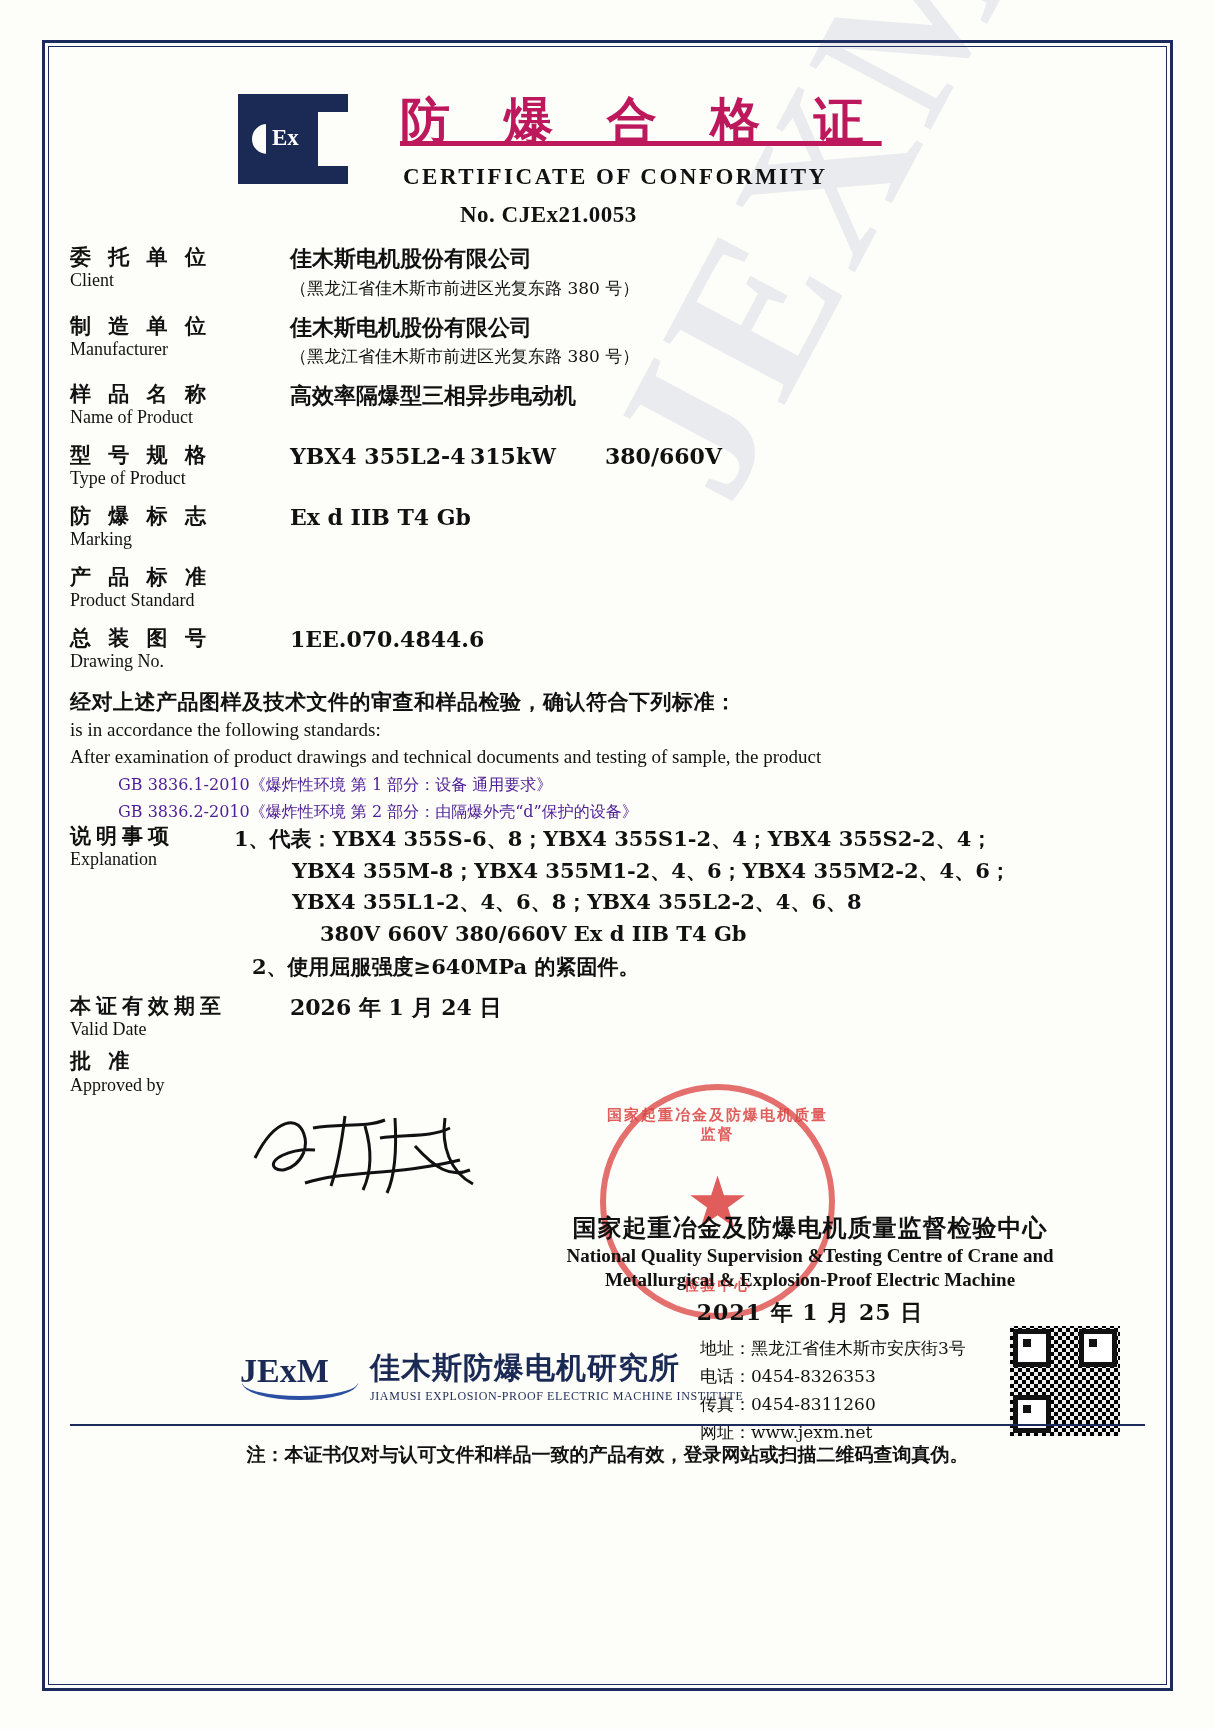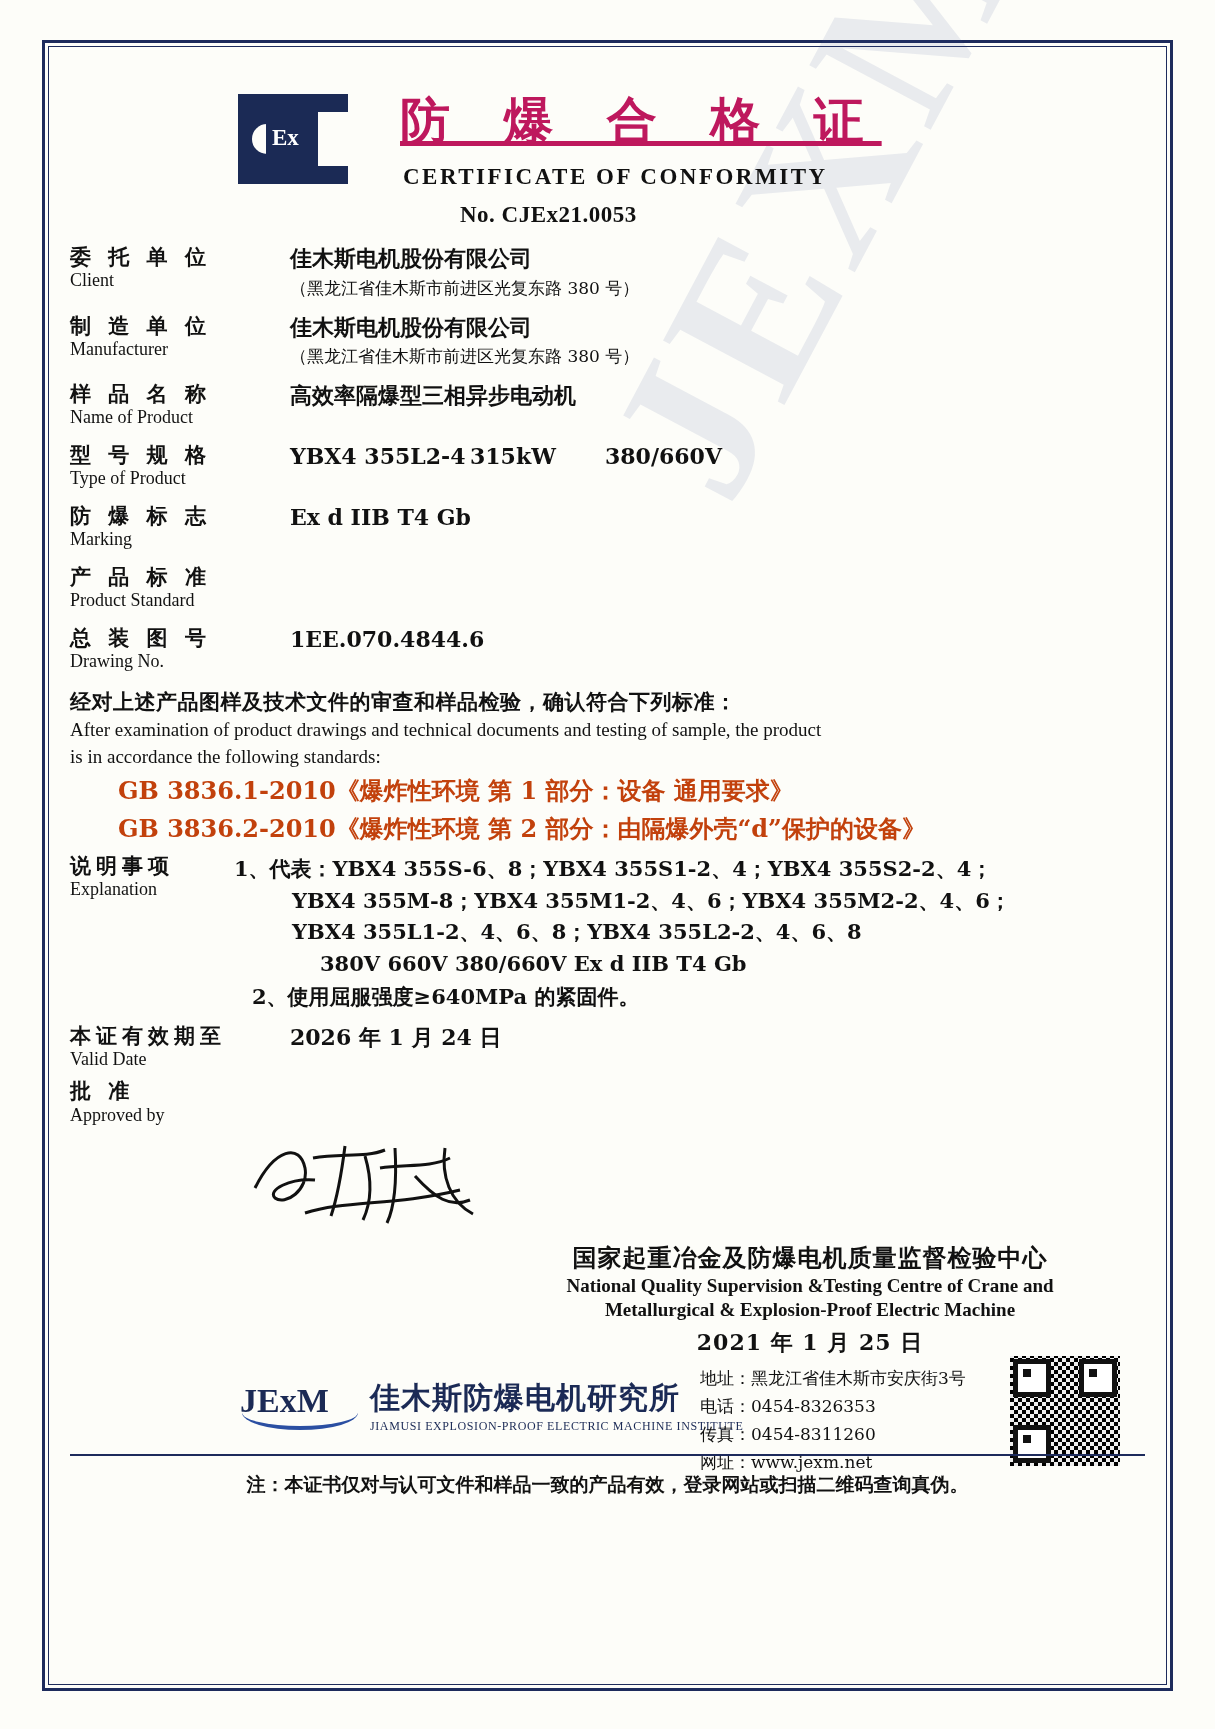--- a/index.html
+++ b/index.html
@@ -167,32 +167,31 @@
     font-family: "DejaVu Serif", serif;
     letter-spacing: 0.5px;
   }
   .st-en {
     font-size: 19px;
     color: #111;
     line-height: 1.28;
     margin-top: 2px;
   }
   .std-line {
-    font-size: 24px;
-    font-weight: bold;
-    color: #c2410c;
+    font-size: 16px;
+    font-weight: normal;
+    color: #4c1d95;
     font-family: "DejaVu Serif", serif;
     margin-left: 48px;
     margin-top: 6px;
   }
 
   
   .explain {
     display: flex;
-    margin-top: 8px;
   }
   .explain .label-block { width: 160px; flex: 0 0 160px; }
   .explain-lines { flex: 1; padding-left: 4px; }
   .ex-line {
     font-size: 21px;
     font-weight: bold;
     color: #111;
     font-family: "DejaVu Serif", serif;
     line-height: 1.5;
   }
@@ -497,22 +496,22 @@
         </div>
         <div class="value-block">
           <div class="value-main">1EE.070.4844.6</div>
         </div>
       </div>
 
     </div>
 
     <div class="statement">
       <div class="st-cn">经对上述产品图样及技术文件的审查和样品检验，确认符合下列标准：</div>
+      <div class="st-en">is in accordance the following standards:</div>
       <div class="st-en">After examination of product drawings and technical documents and testing of sample, the product</div>
-      <div class="st-en">is in accordance the following standards:</div>
       <div class="std-line">GB 3836.1-2010《爆炸性环境  第 1 部分：设备  通用要求》</div>
       <div class="std-line">GB 3836.2-2010《爆炸性环境  第 2 部分：由隔爆外壳“d”保护的设备》</div>
     </div>
 
     <div class="explain">
       <div class="label-block">
         <div class="label-cn">说明事项</div>
         <div class="label-en">Explanation</div>
       </div>
       <div class="explain-lines">
@@ -549,20 +548,25 @@
           <path d="M100 18 C96 50, 92 70, 86 88"></path>
           <path d="M120 28 C128 55, 126 75, 118 92"></path>
           <path d="M135 40 C160 36, 185 40, 205 30"></path>
           <path d="M150 20 C152 55, 150 78, 142 95"></path>
           <path d="M170 48 C190 70, 205 80, 225 72"></path>
           <path d="M200 20 C196 48, 205 74, 228 86"></path>
           <path d="M60 85 C100 72, 150 78, 215 62"></path>
         </svg>
       </div>
 
+      <div class="seal">
+        <div class="seal-text-top">国家起重冶金及防爆电机质量监督</div>
+        <div class="star">★</div>
+        <div class="seal-text-bot">检验中心</div>
+      </div>
 
       <div class="org-block">
         <div class="org-cn">国家起重冶金及防爆电机质量监督检验中心</div>
         <div class="org-en1">National Quality Supervision &amp;Testing Centre of Crane and</div>
         <div class="org-en2">Metallurgical &amp; Explosion-Proof Electric Machine</div>
         <div class="org-date">2021 年 1 月 25 日</div>
       </div>
     </div>
 
     <div class="footer">

